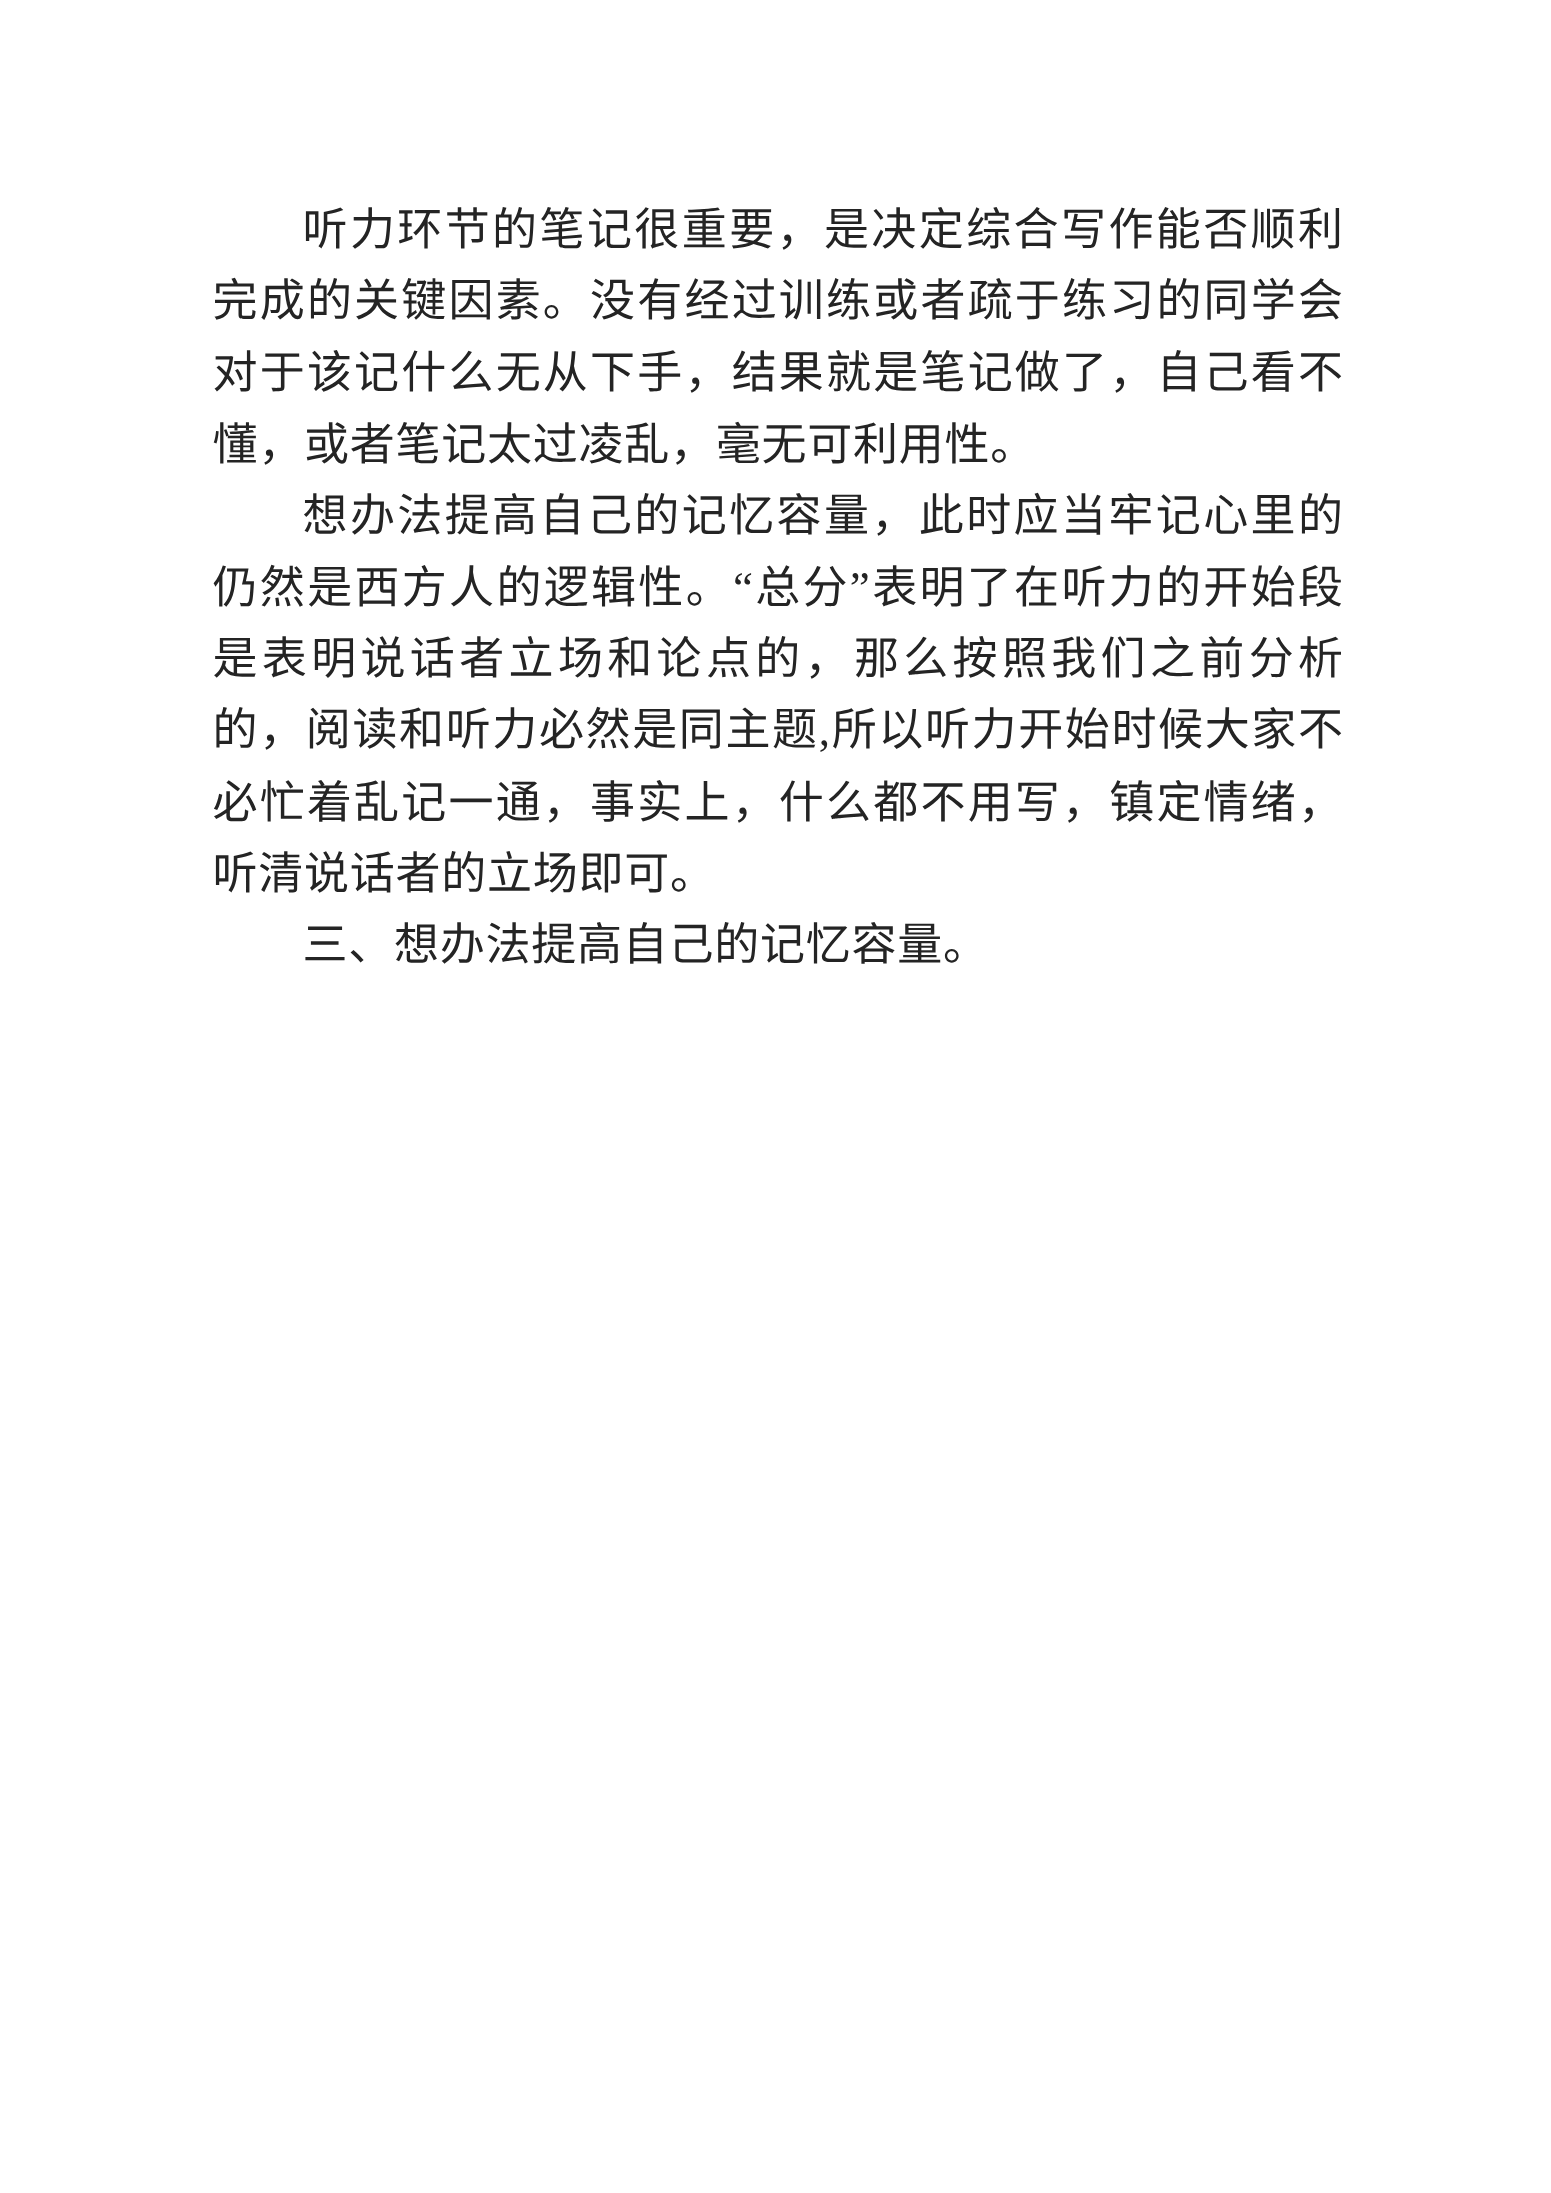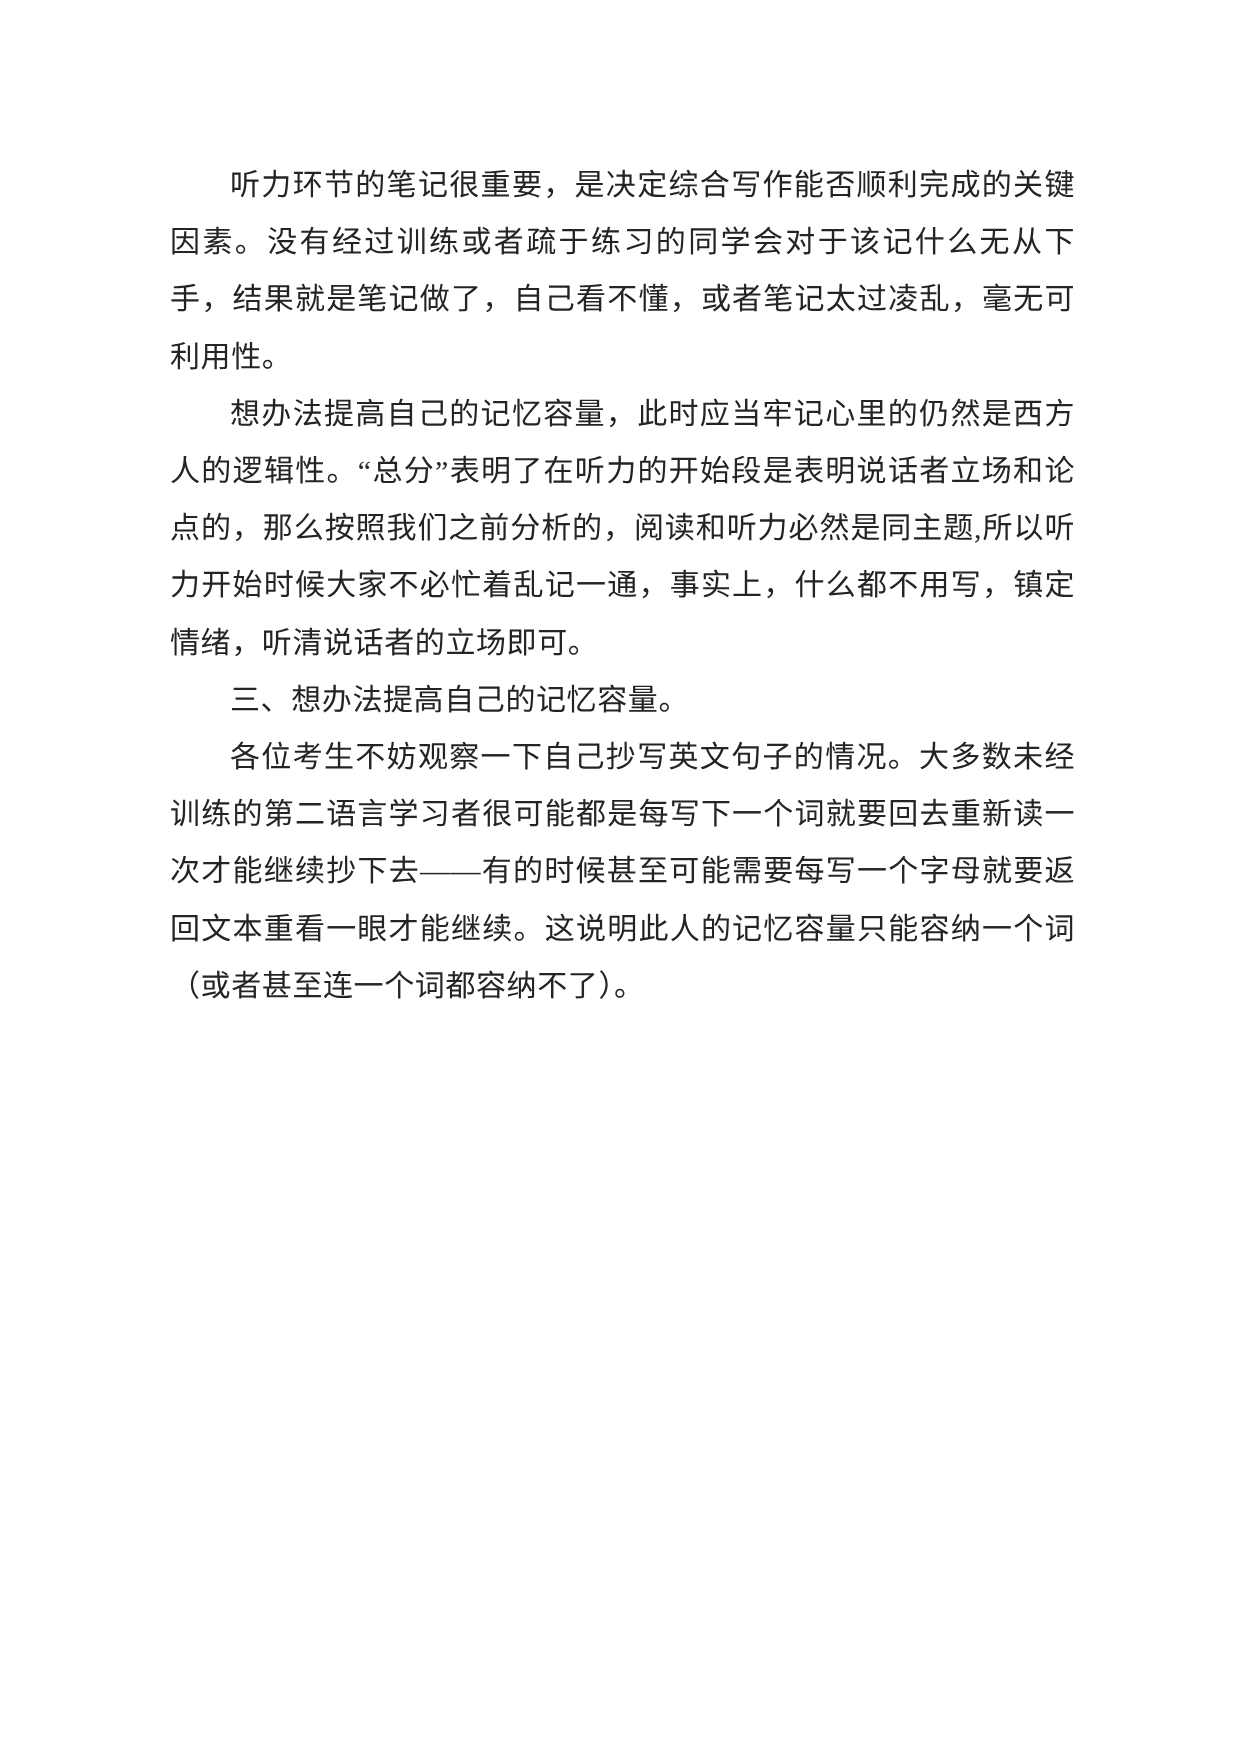--- a/index.html
+++ b/index.html
@@ -16,33 +16,32 @@
     box-sizing: border-box;
     width: 1241px;
     height: 1754px;
     background: #ffffff;
     padding: 156px 166px 0 170px;
   }
   .doc p {
     margin: 0;
     padding: 0;
     font-family: "Liberation Serif", "DejaVu Serif", serif;
-    font-size: 30px;
+    font-size: 36px;
     line-height: 57.2px;
     color: #242424;
     text-align: justify;
     text-justify: inter-ideograph;
     text-indent: 2em;
     letter-spacing: 0.6px;
     word-break: break-all;
   }
 </style>
 </head>
 <body>
 
 <div class="page">
   <div class="doc">
     <p>听力环节的笔记很重要，是决定综合写作能否顺利完成的关键因素。没有经过训练或者疏于练习的同学会对于该记什么无从下手，结果就是笔记做了，自己看不懂，或者笔记太过凌乱，毫无可利用性。</p>
     <p>想办法提高自己的记忆容量，此时应当牢记心里的仍然是西方人的逻辑性。“总分”表明了在听力的开始段是表明说话者立场和论点的，那么按照我们之前分析的，阅读和听力必然是同主题,所以听力开始时候大家不必忙着乱记一通，事实上，什么都不用写，镇定情绪，听清说话者的立场即可。</p>
     <p>三、想办法提高自己的记忆容量。</p>
-    <p>各位考生不妨观察一下自己抄写英文句子的情况。大多数未经训练的第二语言学习者很可能都是每写下一个词就要回去重新读一次才能继续抄下去——有的时候甚至可能需要每写一个字母就要返回文本重看一眼才能继续。这说明此人的记忆容量只能容纳一个词（或者甚至连一个词都容纳不了）。</p>
   </div>
 </div>
 
 </body></html>

